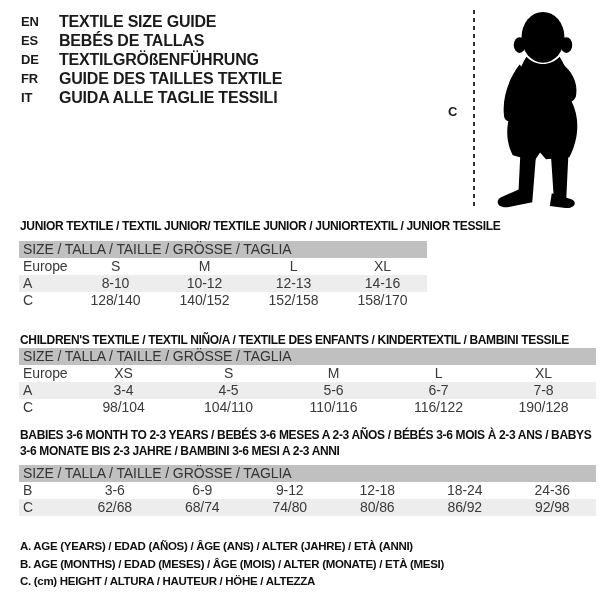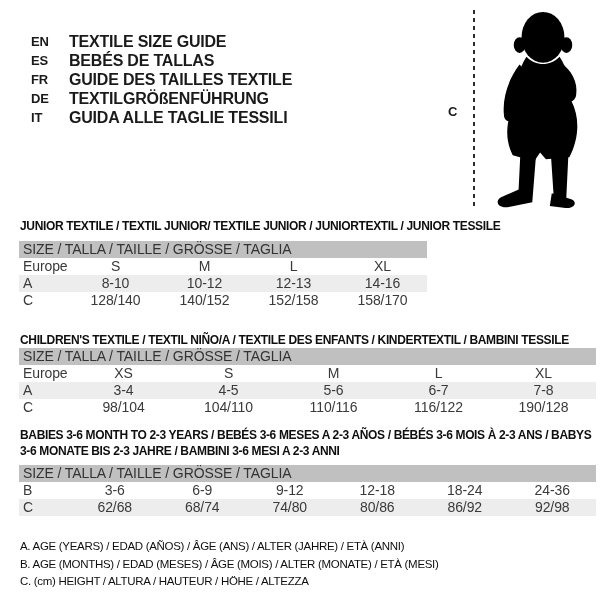--- a/index.html
+++ b/index.html
@@ -7,21 +7,21 @@
   body {
     position:relative;
     background:#ffffff;
     font-family:"Liberation Sans", sans-serif;
     color:#1a1a1a;
     overflow:hidden;
   }
   .abs { position:absolute; }
 
   
-  .lang-list { left:31px; top:12px;margin-top:20px; }
+  .lang-list { left:21px; top:12px; }
   .lang-row { display:flex; height:19px; align-items:center; }
   .lang-code { width:38px; font-size:13px; font-weight:bold; letter-spacing:-0.2px; }
   .lang-title { font-size:16px; font-weight:bold; letter-spacing:-0.2px; }
 
   
   .figure { left:440px; top:6px; width:158px; height:204px; }
   .dash-line {
     position:absolute; left:33px; top:4px; width:2px; height:197px;
     background:repeating-linear-gradient(to bottom, #2d2d2d 0 4px, transparent 4px 8px);
   }
@@ -56,43 +56,43 @@
     background:#c0c0c0; color:#333333;
     text-align:left; padding-left:4px;
   }
   td.rowlabel { text-align:left; padding-left:4px; }
   td.val { text-align:center; }
   tr.alt td { background:#ededed; }
 
   
   .legend { left:20px; top:538px; width:577px; }
   .legend-line {
-    font-size:11.5px; font-weight:normal; letter-spacing:-0.3px;
+    font-size:11.5px; font-weight:bold; letter-spacing:-0.3px;
     line-height:17.5px; color:#0f0f0f;
   }
 </style>
 </head>
 <body>
 
 <div class="abs lang-list">
   <div class="lang-row">
     <span class="lang-code">EN</span>
     <span class="lang-title">TEXTILE SIZE GUIDE</span>
   </div>
   <div class="lang-row">
     <span class="lang-code">ES</span>
     <span class="lang-title">BEBÉS DE TALLAS</span>
   </div>
   <div class="lang-row">
+    <span class="lang-code">DE</span>
+    <span class="lang-title">TEXTILGRÖßENFÜHRUNG</span>
+  </div>
+  <div class="lang-row">
     <span class="lang-code">FR</span>
     <span class="lang-title">GUIDE DES TAILLES TEXTILE</span>
-  </div>
-  <div class="lang-row">
-    <span class="lang-code">DE</span>
-    <span class="lang-title">TEXTILGRÖßENFÜHRUNG</span>
   </div>
   <div class="lang-row">
     <span class="lang-code">IT</span>
     <span class="lang-title">GUIDA ALLE TAGLIE TESSILI</span>
   </div>
 </div>
 
 <div class="abs figure">
   <div class="dash-line"></div>
   <div class="height-label">C</div>

